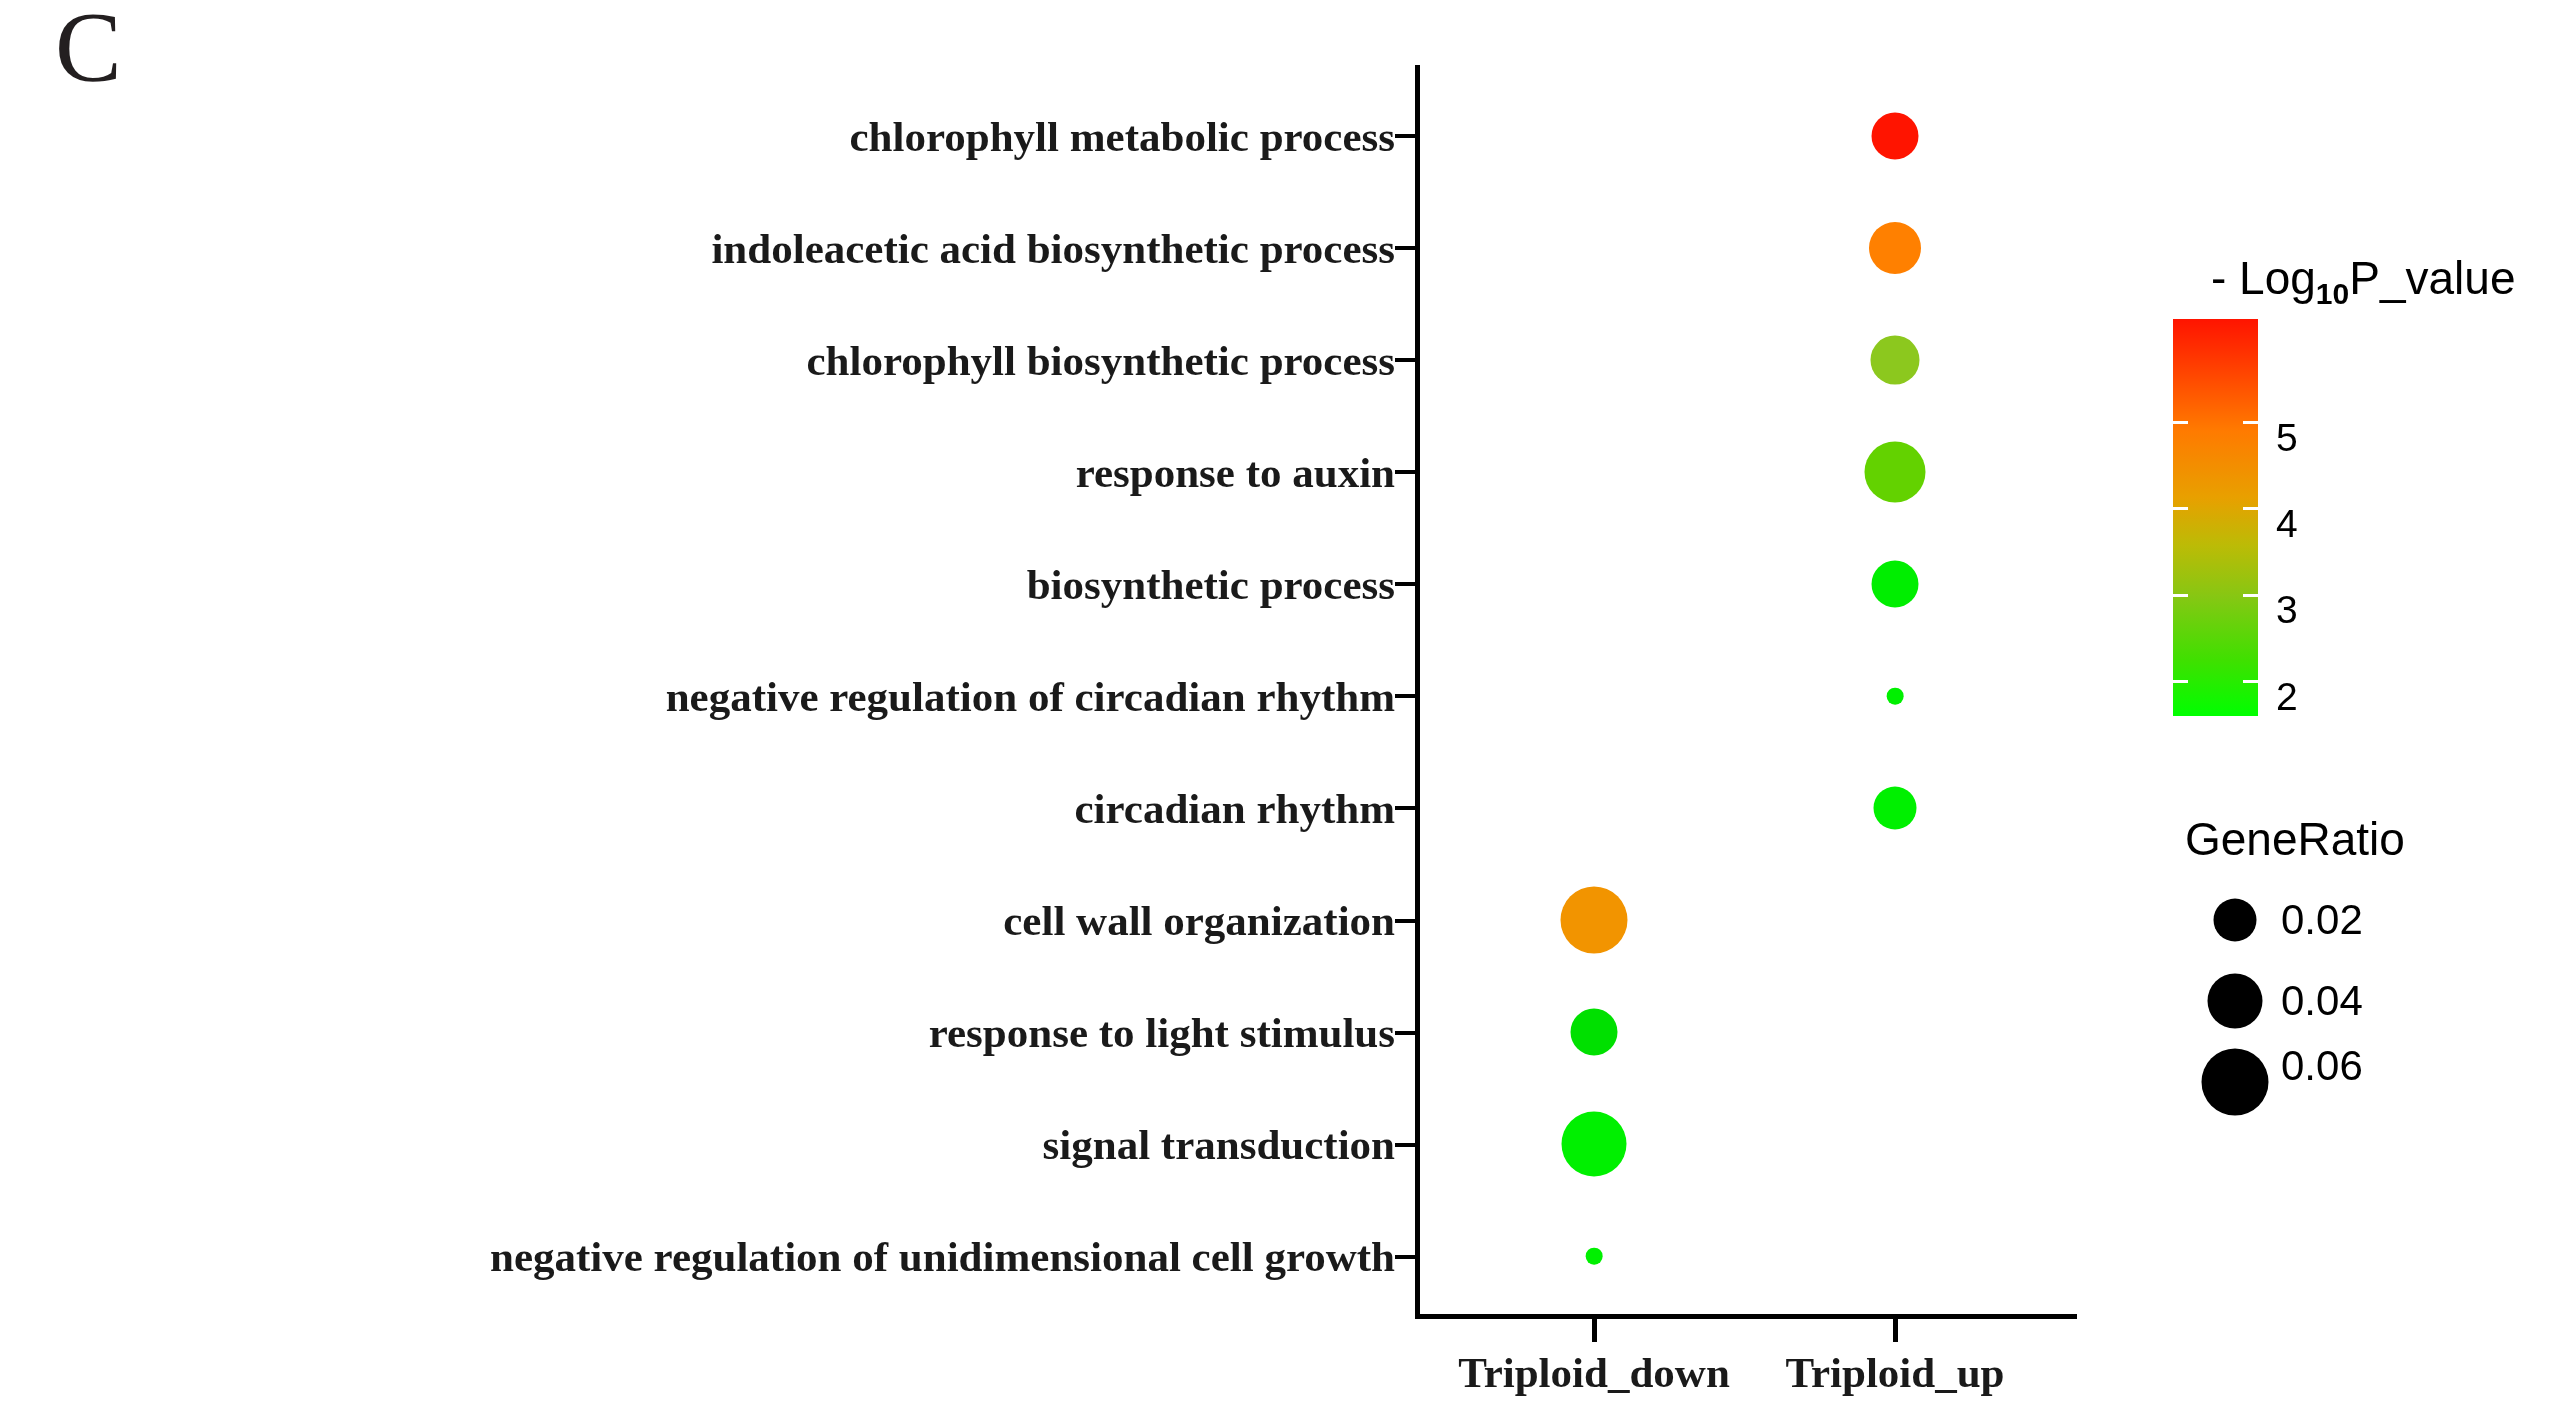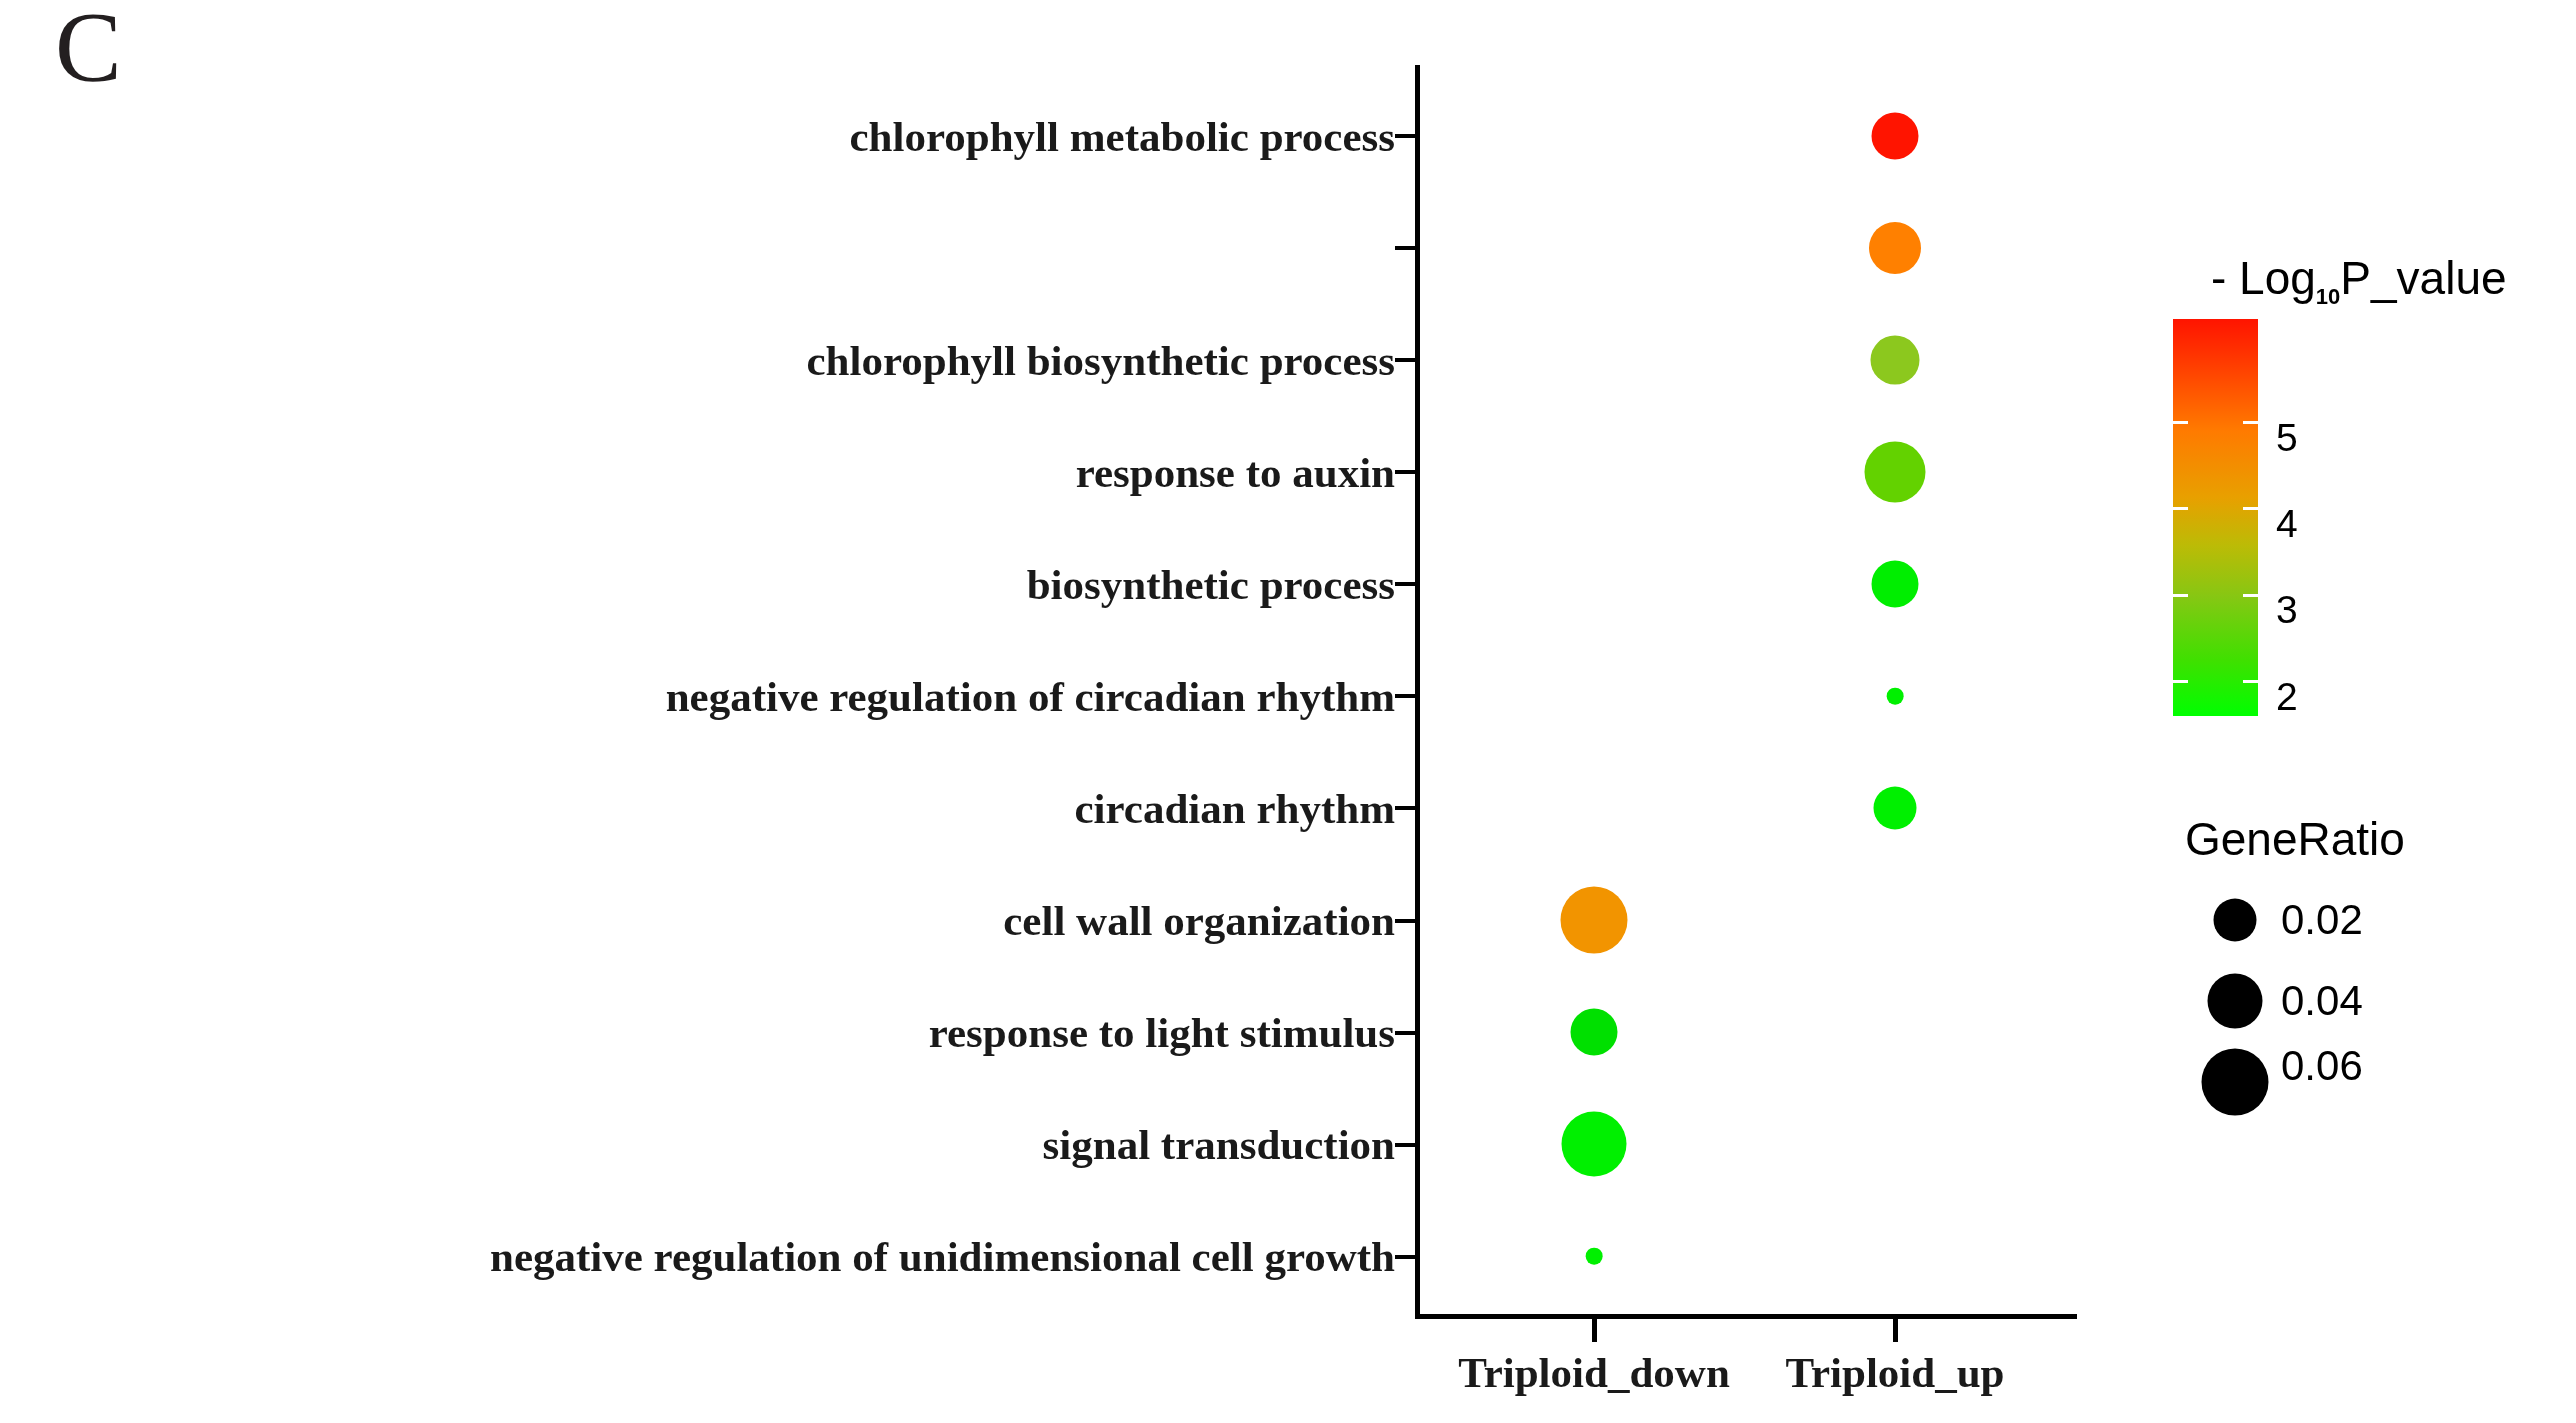--- a/index.html
+++ b/index.html
@@ -161,21 +161,21 @@
   #colorbar-title {
     position: absolute;
     left: 2211px;
     top: 251px;
     font-family: "Liberation Sans", sans-serif;
     font-size: 46px;
     color: #000000;
     white-space: nowrap;
   }
   #colorbar-title sub {
-    font-size: 22px;
+    font-size: 30px;
     font-weight: 700;
     vertical-align: sub;
   }
 
   
   #legend-size {
     position: absolute;
     left: 2156px;
     top: 812px;
     width: 395px;
@@ -208,20 +208,21 @@
 </style>
 </head>
 <body>
 
 <div id="root">
 
   <div id="panel-label">C</div>
 
   <div id="ylabels">
       <div class="ylabel" style="top: 71px;">chlorophyll metabolic process</div>
+      <div class="ylabel" style="top: 183px;">indoleacetic acid biosynthetic process</div>
       <div class="ylabel" style="top: 295px;">chlorophyll biosynthetic process</div>
       <div class="ylabel" style="top: 407px;">response to auxin</div>
       <div class="ylabel" style="top: 519px;">biosynthetic process</div>
       <div class="ylabel" style="top: 631px;">negative regulation of circadian rhythm</div>
       <div class="ylabel" style="top: 743px;">circadian rhythm</div>
       <div class="ylabel" style="top: 855px;">cell wall organization</div>
       <div class="ylabel" style="top: 967px;">response to light stimulus</div>
       <div class="ylabel" style="top: 1079px;">signal transduction</div>
       <div class="ylabel" style="top: 1191px;">negative regulation of unidimensional cell growth</div>
     </div>

